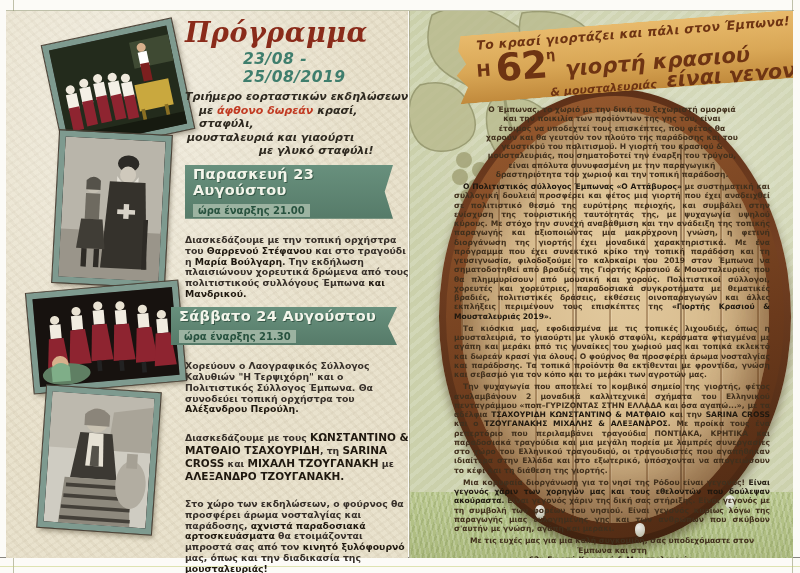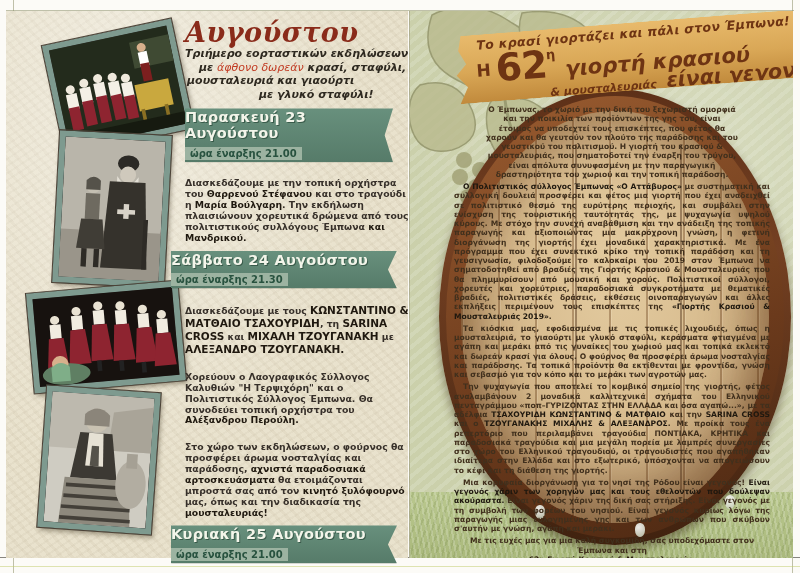--- a/index.html
+++ b/index.html
@@ -37,33 +37,33 @@
   .ptitle{font-family:"DejaVu Serif",serif;font-style:italic;font-weight:bold;
           font-size:27px;color:#8a2b1a;letter-spacing:.5px;margin:0;line-height:1.05;}
   .pdate{font-style:italic;font-weight:bold;font-size:15.5px;color:#3f7e6d;
          margin:3px 0 4px 58px;letter-spacing:.5px;}
   .intro{font-style:italic;font-weight:800;font-size:11px;line-height:1.23;color:#2e2920;}
   .il1{margin-left:14px;}
   .il2{margin-left:2px;}
   .il3{margin-left:74px;}
 
   .banner{position:relative;margin-top:7px;background:linear-gradient(180deg,#68907d,#567b69);
-          color:#f3f5ea;padding:2px 8px 1px 0;width:208px;
+          color:#f3f5ea;padding:2px 8px 1px 8px;width:208px;
           clip-path:polygon(0 0,100% 0,96% 50%,100% 100%,0 100%);
           box-shadow:0 2px 2px rgba(40,60,45,.4);}
   .banner .day{font-weight:800;font-size:14.5px;letter-spacing:.3px;line-height:1.1;
                text-shadow:1px 1px 0 rgba(30,60,45,.6);}
   .banner .time{display:inline-block;background:#9cb3a1;color:#28523f;font-weight:800;
                 font-size:10px;padding:0 5px;margin:1px 0 0 0;line-height:1.3;}
   .banner.wide{margin-left:-14px;width:226px;}
 
   .ptext{font-size:9.3px;font-weight:600;line-height:1.17;color:#37302a;
          margin:16px 0 0 0;text-align:left;}
   .seg-b{font-weight:800;color:#1f180f;}
-  .seg-red{font-weight:400;color:#c13a22;}
+  .seg-red{font-weight:700;color:#c13a22;}
   .seg-caps{font-weight:800;color:#1f180f;font-size:10.5px;}
 
   
   .page-right{position:absolute;left:409px;top:11px;width:384px;height:547px;overflow:hidden;
     background:
       repeating-linear-gradient(-40deg, rgba(255,255,255,.14) 0 4px, transparent 4px 9px),
       radial-gradient(ellipse at 70% 35%, rgba(255,255,255,.25), transparent 70%),
       #cbd0ab;
     border-left:1px solid rgba(70,60,40,.25);}
   .grass{position:absolute;left:0;bottom:0;width:100%;height:66px;
@@ -248,41 +248,42 @@
               <line x1="18" y1="124" x2="95" y2="124"></line>
               <line x1="17" y1="136" x2="96" y2="136"></line>
           </g>
         </g>
         <ellipse cx="94" cy="96" rx="17" ry="26" fill="#b2ada1"></ellipse>
         <rect x="88" y="62" width="12" height="16" fill="#a5a094"></rect>
       </svg>
     </div>
 
     <div class="program">
-      <h1 class="ptitle">Αυγούστου</h1>
+      <h1 class="ptitle">Πρόγραμμα</h1>
+      <div class="pdate">23/08 - 25/08/2019</div>
 
       <div class="intro">
         <div class="il0"><span>Τριήμερο εορταστικών εκδηλώσεων</span></div>
         <div class="il1"><span>με </span><span class="seg-red">άφθονο δωρεάν</span><span> κρασί, σταφύλι,</span></div>
         <div class="il2"><span>μουσταλευριά και γιαούρτι</span></div>
         <div class="il3"><span>με γλυκό σταφύλι!</span></div>
       </div>
 
       <div class="banner">
         <div class="day">Παρασκευή 23 Αυγούστου</div>
         <div class="time">ώρα έναρξης 21.00</div>
       </div>
       <p class="ptext"><span>Διασκεδάζουμε με την τοπική ορχήστρα του </span><span class="seg-b">Θαρρενού Στέφανου</span><span> και στο τραγούδι η </span><span class="seg-b">Μαρία Βούλγαρη</span><span>. Την εκδήλωση πλαισιώνουν χορευτικά δρώμενα από τους πολιτιστικούς συλλόγους Έμπωνα </span><span class="seg-b">και Μανδρικού.</span></p>
 
       <div class="banner wide">
         <div class="day">Σάββατο 24 Αυγούστου</div>
         <div class="time">ώρα έναρξης 21.30</div>
       </div>
+      <p class="ptext"><span>Χορεύουν ο Λαογραφικός Σύλλογος Καλυθιών "Η Τερψιχόρη" και ο Πολιτιστικός Σύλλογος Έμπωνα. Θα συνοδεύει τοπική ορχήστρα του </span><span class="seg-b">Αλέξανδρου Περούλη.</span></p>
       <p class="ptext"><span>Διασκεδάζουμε με τους </span><span class="seg-caps">ΚΩΝΣΤΑΝΤΙΝΟ &amp; ΜΑΤΘΑΙΟ ΤΣΑΧΟΥΡΙΔΗ</span><span>, τη </span><span class="seg-caps">SARINA CROSS</span><span> και </span><span class="seg-caps">ΜΙΧΑΛΗ ΤΖΟΥΓΑΝΑΚΗ</span><span> με </span><span class="seg-caps">ΑΛΕΞΑΝΔΡΟ ΤΖΟΥΓΑΝΑΚΗ.</span></p>
-      <p class="ptext"><span>Χορεύουν ο Λαογραφικός Σύλλογος Καλυθιών "Η Τερψιχόρη" και ο Πολιτιστικός Σύλλογος Έμπωνα. Θα συνοδεύει τοπική ορχήστρα του </span><span class="seg-b">Αλέξανδρου Περούλη.</span></p>
       <p class="ptext"><span>Στο χώρο των εκδηλώσεων, ο φούρνος θα προσφέρει άρωμα νοσταλγίας και παράδοσης, </span><span class="seg-b">αχνιστά παραδοσιακά αρτοσκευάσματα</span><span> θα ετοιμάζονται μπροστά σας από τον </span><span class="seg-b">κινητό ξυλόφουρνό</span><span> μας, όπως και την διαδικασία της </span><span class="seg-b">μουσταλευριάς!</span></p>
 
       <div class="banner wide">
         <div class="day">Κυριακή 25 Αυγούστου</div>
         <div class="time">ώρα έναρξης 21.00</div>
       </div>
 
     </div>
   </div>
 

